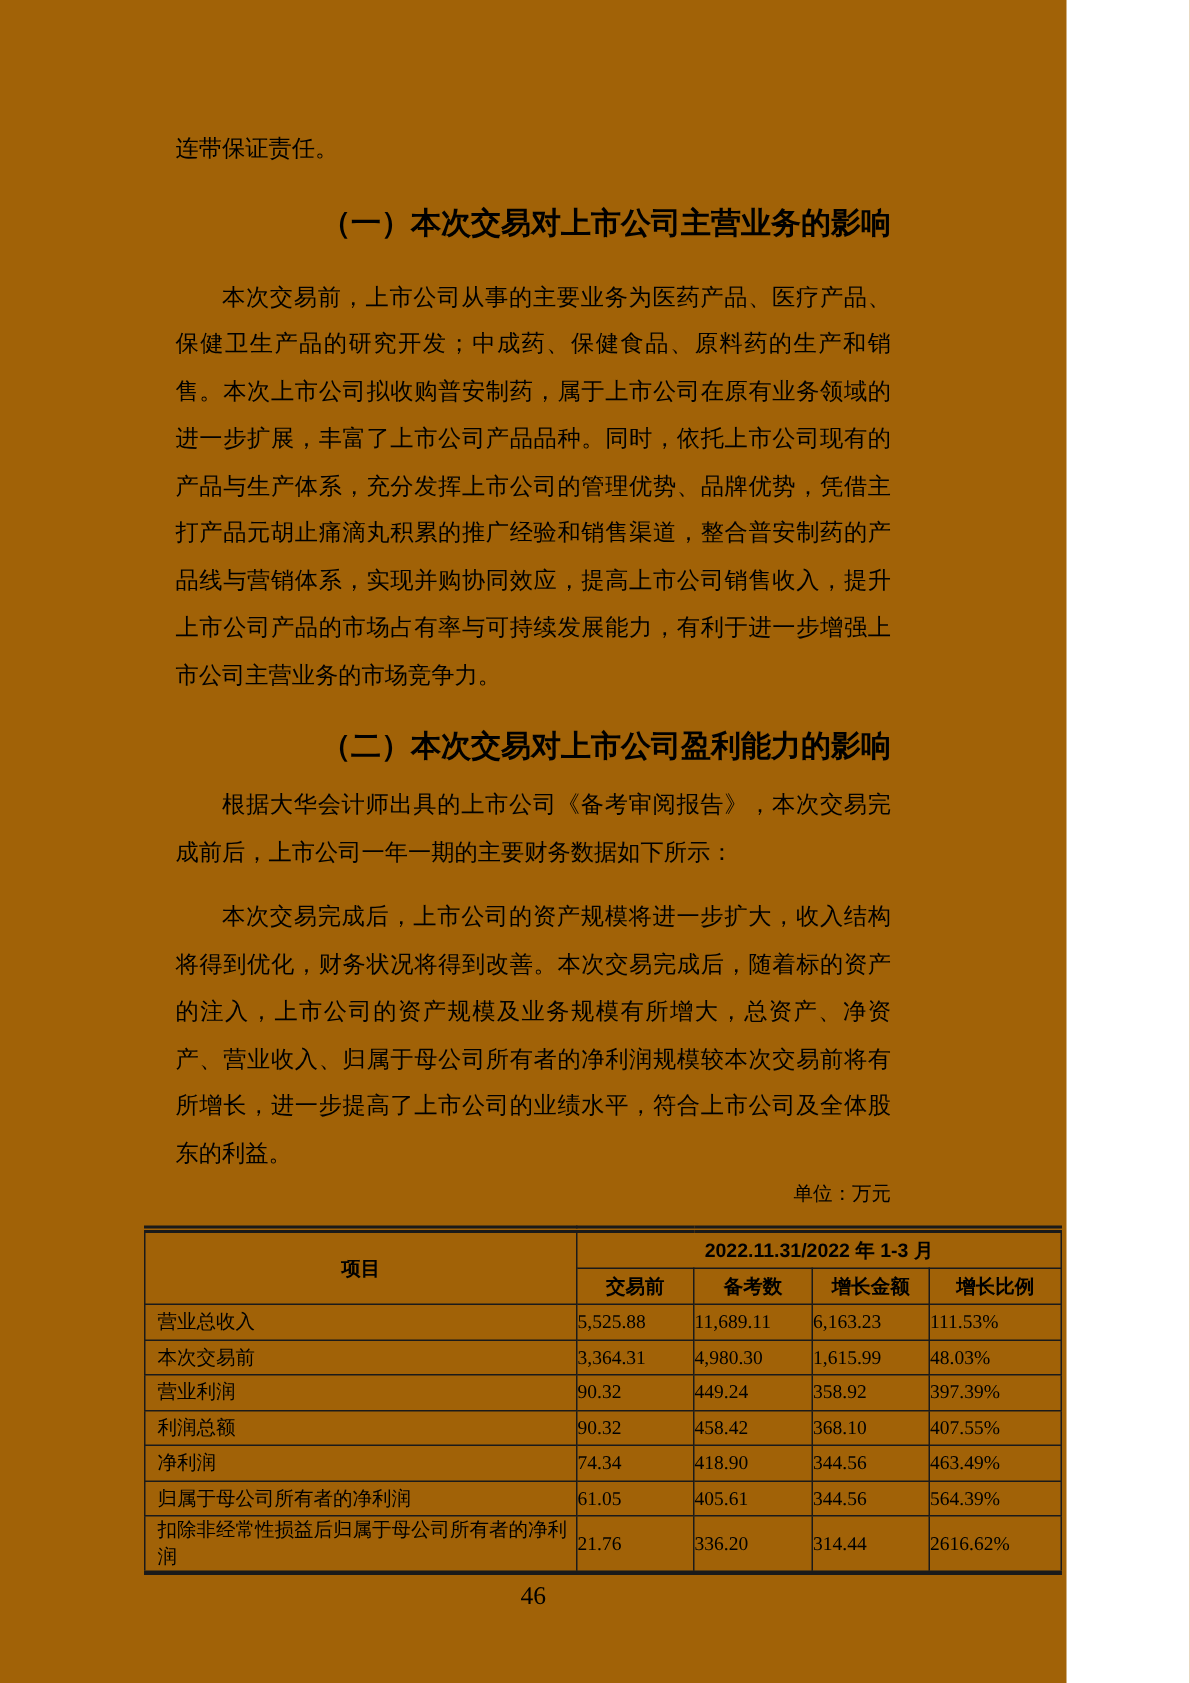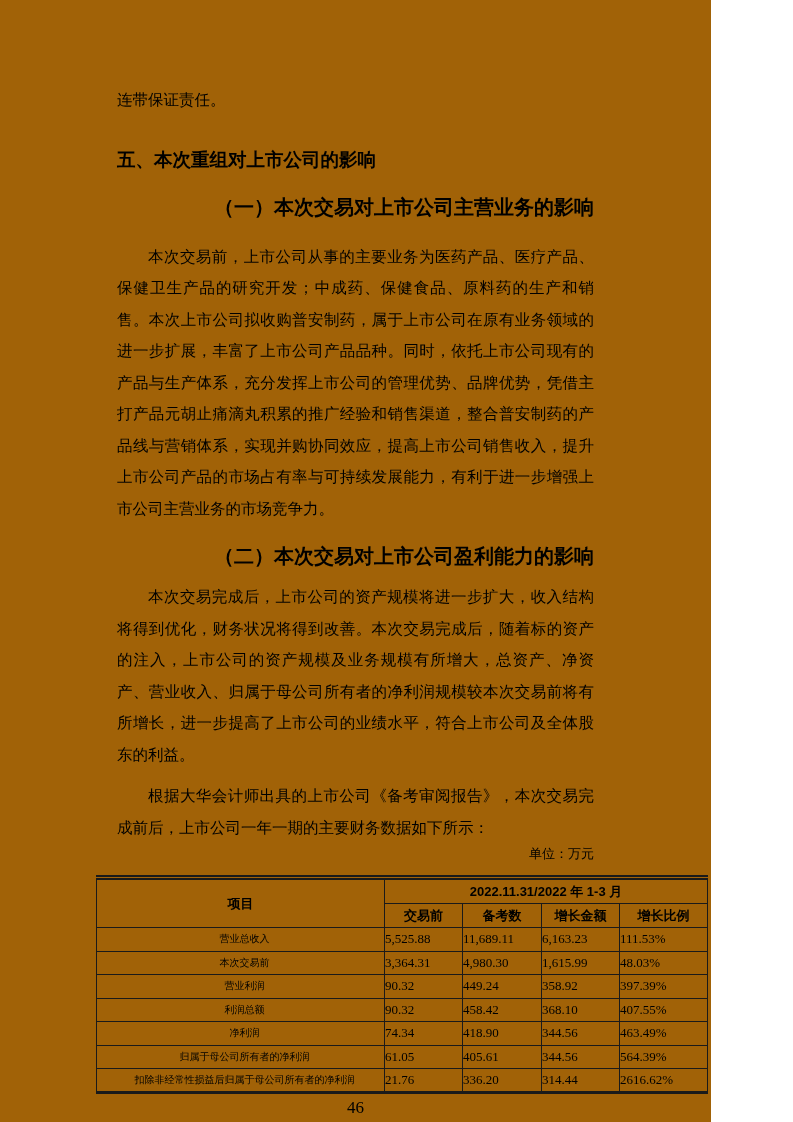--- a/index.html
+++ b/index.html
@@ -73,23 +73,23 @@
   .fintable th {
     font-family:"Liberation Sans", sans-serif;
     font-weight:700;
     text-align:center;
     font-size:13px;
   }
   .fintable tr.hrow1 { height:26px; }
   .fintable tr.hrow2 { height:24px; }
   .fintable tr.drow  { height:23.5px; }
   .fintable td.item {
-    text-align:center;
+    text-align:left;
     padding-left:8px;
-    font-size:10px;
+    font-size:13px;
     font-family:"Liberation Serif", serif;
   }
   .fintable td.num {
     text-align:left;
     padding-right:12px;
     font-family:"Liberation Serif", serif;
   }
 
   .pagenum {
     margin:6px 0 0 0;
@@ -100,28 +100,27 @@
   }
 </style>
 </head>
 <body>
 
 <div class="page">
 
   <div class="textcol">
     <p class="para noindent">连带保证责任。</p>
 
-    <h1 class="h-section">五、本次重组对上市公司的影响</h1>
 
     <h2 class="h-sub">（一）本次交易对上市公司主营业务的影响</h2>
     <p class="para p-first">本次交易前，上市公司从事的主要业务为医药产品、医疗产品、保健卫生产品的研究开发；中成药、保健食品、原料药的生产和销售。本次上市公司拟收购普安制药，属于上市公司在原有业务领域的进一步扩展，丰富了上市公司产品品种。同时，依托上市公司现有的产品与生产体系，充分发挥上市公司的管理优势、品牌优势，凭借主打产品元胡止痛滴丸积累的推广经验和销售渠道，整合普安制药的产品线与营销体系，实现并购协同效应，提高上市公司销售收入，提升上市公司产品的市场占有率与可持续发展能力，有利于进一步增强上市公司主营业务的市场竞争力。</p>
 
     <h2 class="h-sub second">（二）本次交易对上市公司盈利能力的影响</h2>
+    <p class="para p-source">根据大华会计师出具的上市公司《备考审阅报告》，本次交易完成前后，上市公司一年一期的主要财务数据如下所示：</p>
     <p class="para p-profit">本次交易完成后，上市公司的资产规模将进一步扩大，收入结构将得到优化，财务状况将得到改善。本次交易完成后，随着标的资产的注入，上市公司的资产规模及业务规模有所增大，总资产、净资产、营业收入、归属于母公司所有者的净利润规模较本次交易前将有所增长，进一步提高了上市公司的业绩水平，符合上市公司及全体股东的利益。</p>
-    <p class="para p-source">根据大华会计师出具的上市公司《备考审阅报告》，本次交易完成前后，上市公司一年一期的主要财务数据如下所示：</p>
 
     <p class="unit-line">单位：万元</p>
   </div>
 
   <table class="fintable">
     <colgroup>
       <col style="width:288px">
       <col style="width:78px">
       <col style="width:79px">
       <col style="width:78px">

